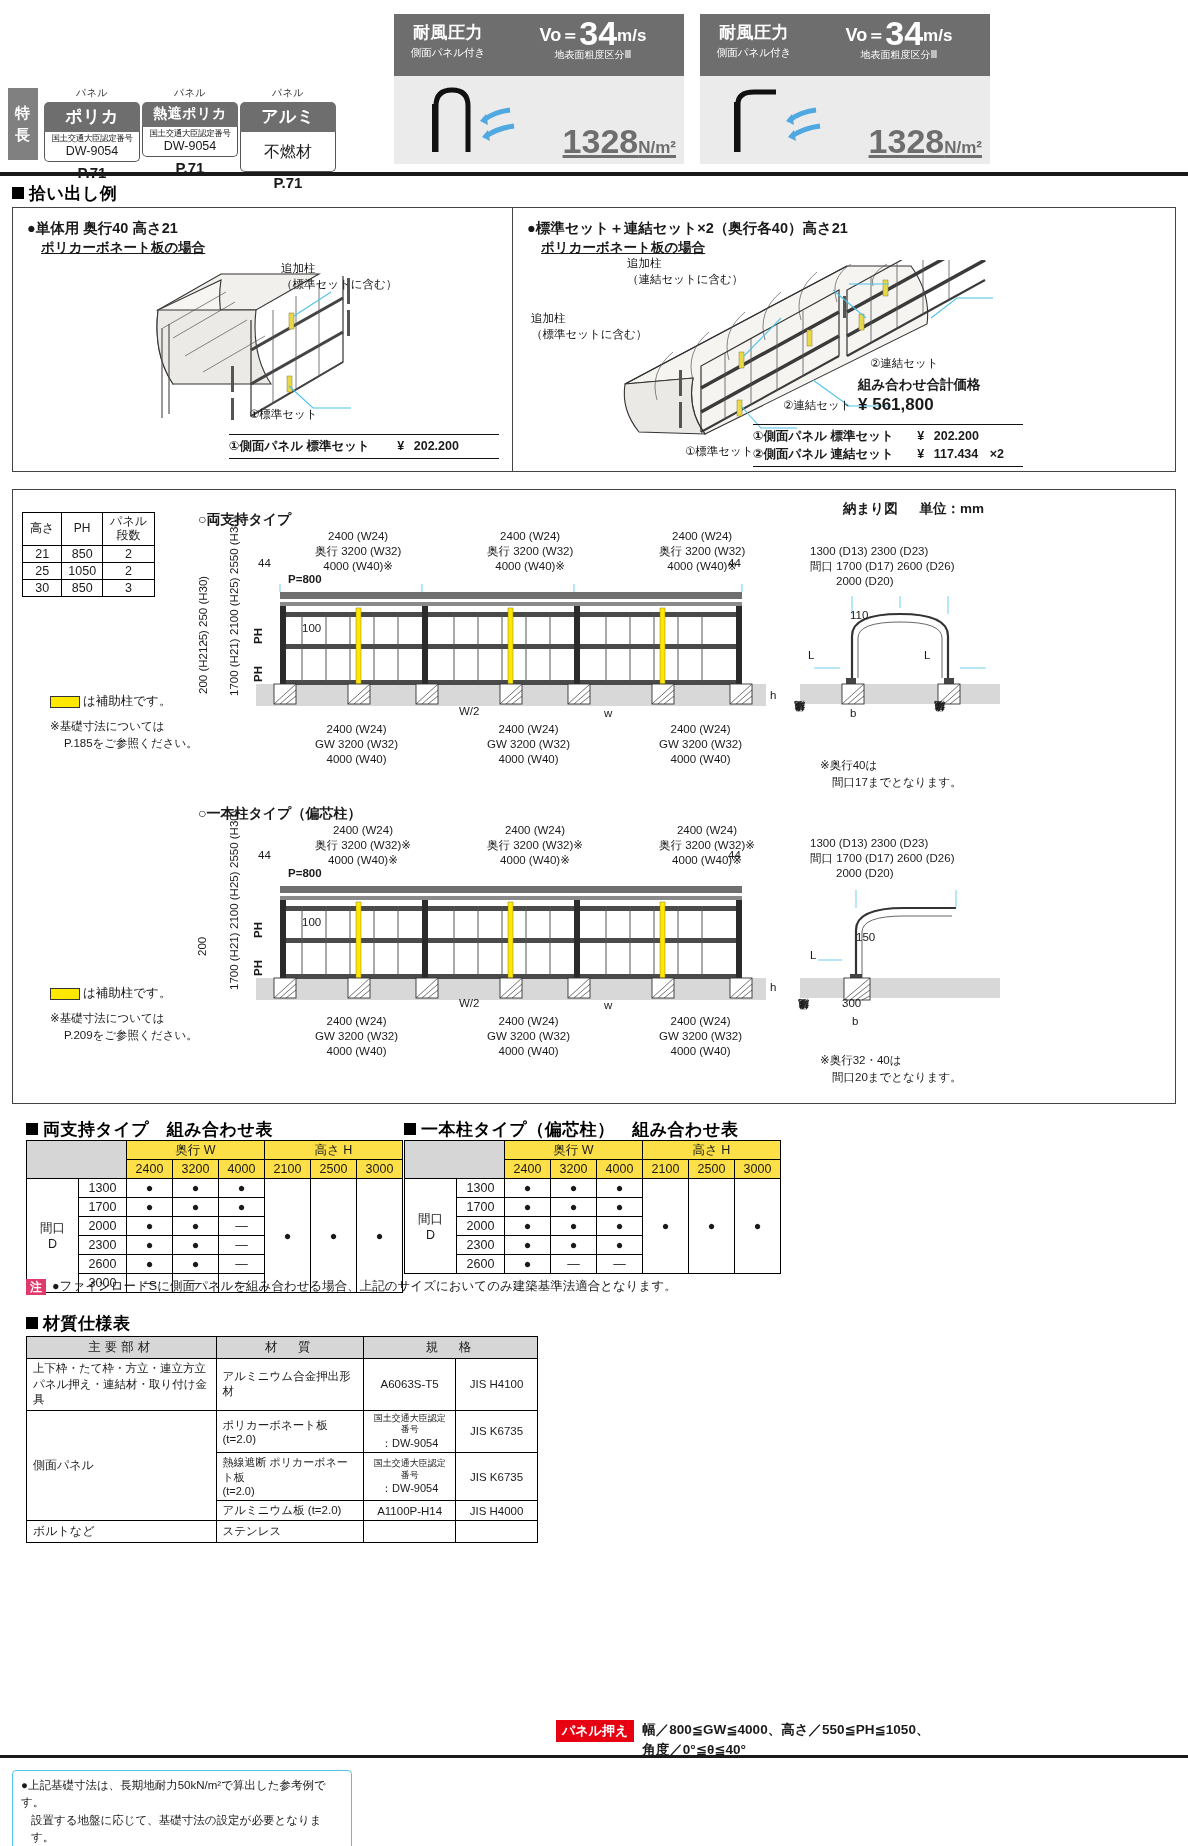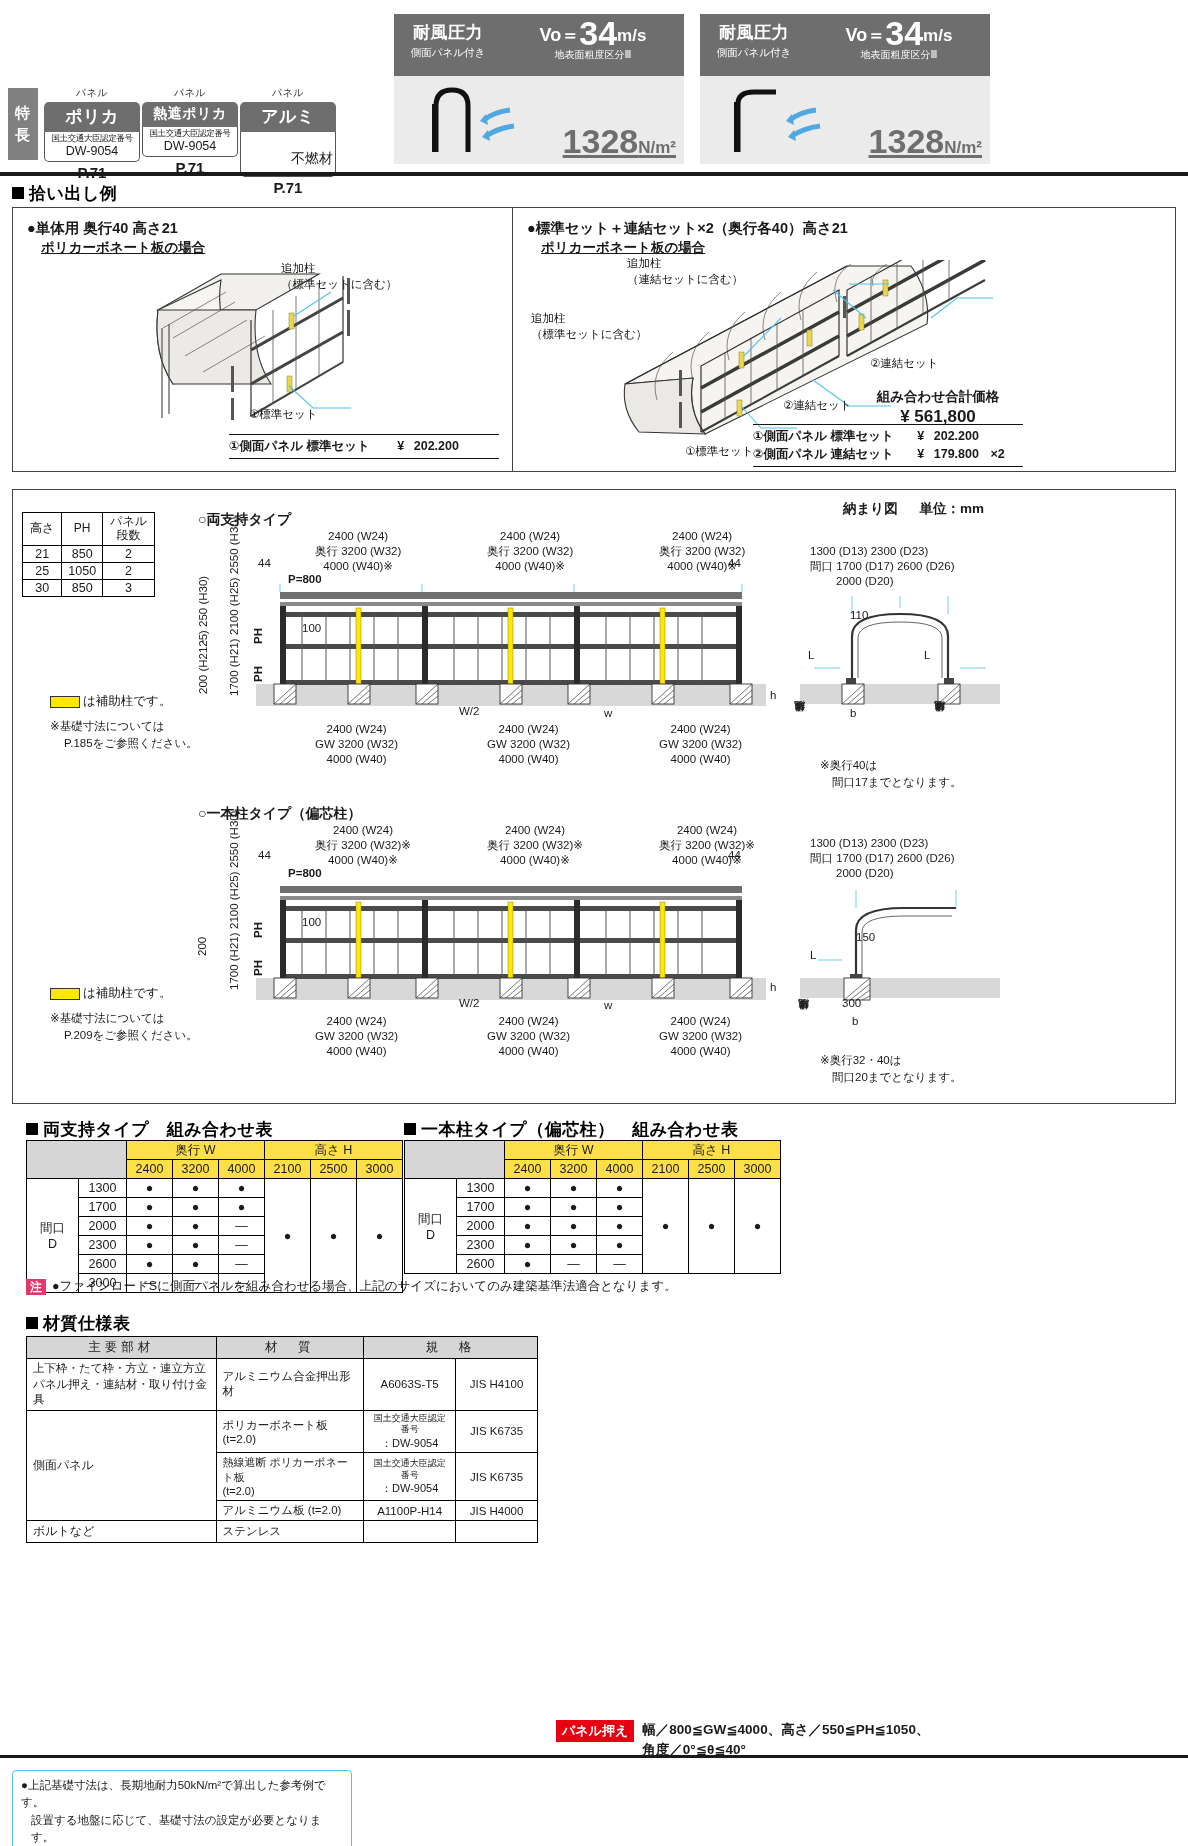--- a/index.html
+++ b/index.html
@@ -31,21 +31,21 @@
     font-size:17px; font-weight:bold; padding:3px 0 4px;
     border-radius:5px 5px 0 0; letter-spacing:0.5px;
   }
   .panel-title.small { font-size:14px; }
   .panel-cert {
     border:1.4px solid #555; border-top:none; background:#fff;
     text-align:center; padding:1px 2px 2px; border-radius:0 0 5px 5px;
   }
   .cert-line1 { font-size:8.5px; line-height:1.25; letter-spacing:-0.4px;}
   .cert-line2 { font-size:12.5px; line-height:1.2; }
-  .cert-single { font-size:14px; padding:17px 0 6px;text-align:right; }
+  .cert-single { font-size:16px; padding:9px 0 6px; }
   .panel-page { text-align:center; font-size:15px; font-weight:bold; margin-top:2px; }
 
   
   .wind-block { position:absolute; top:14px; width:290px; height:150px; background:#ebebeb; }
   .wind-left-tab {
     position:absolute; left:0; top:0; width:108px; height:62px; background:#6e6e6e;
     color:#fff; text-align:center;
   }
   .wind-left-tab .t1 { font-size:17px; font-weight:bold; margin-top:7px; letter-spacing:0.5px;}
   .wind-left-tab .t2 { font-size:10.5px; margin-top:2px; }
@@ -335,35 +335,35 @@
       <div>（連結セットに含む）</div>
     </div>
     <div class="callout" style="left:518px; top:103px;">
       <div>追加柱</div>
       <div>（標準セットに含む）</div>
     </div>
     <div class="callout" style="left:672px; top:236px;">①標準セット</div>
     <div class="callout" style="left:770px; top:190px;">②連結セット</div>
     <div class="callout" style="left:857px; top:148px;">②連結セット</div>
 
-    <div style="position:absolute; left:845px; top:168px; text-align:center; width:160px;margin-top:12px;">
+    <div style="position:absolute; left:845px; top:168px; width:160px;">
       <div style="font-size:13.5px; font-weight:bold;">組み合わせ合計価格</div>
       <div style="font-size:17px; font-weight:bold; margin-top:1px;">¥ 561,800</div>
     </div>
 
     <div style="position:absolute; left:740px; top:216px; width:270px; border-top:1.6px solid #111;"></div>
     <div class="price-line" style="left:740px; top:220px;">
       <span>①側面パネル 標準セット</span>
       <span style="margin-left:20px;">¥</span>
       <span style="margin-left:6px;">202.200</span>
     </div>
     <div class="price-line" style="left:740px; top:238px;">
       <span>②側面パネル 連結セット</span>
       <span style="margin-left:20px;">¥</span>
-      <span style="margin-left:6px;">179.800</span>
+      <span style="margin-left:6px;">117.434</span>
       <span style="margin-left:8px;">×2</span>
     </div>
     <div style="position:absolute; left:740px; top:258px; width:270px; border-top:1.6px solid #111;"></div>
   </div>
 
   <div class="draw-box"></div>
 
   <div style="position:absolute; left:843px; top:500px; font-size:13.5px; font-weight:bold;">
     <span>納まり図</span>
     <span style="margin-left:18px;">単位：mm</span>

